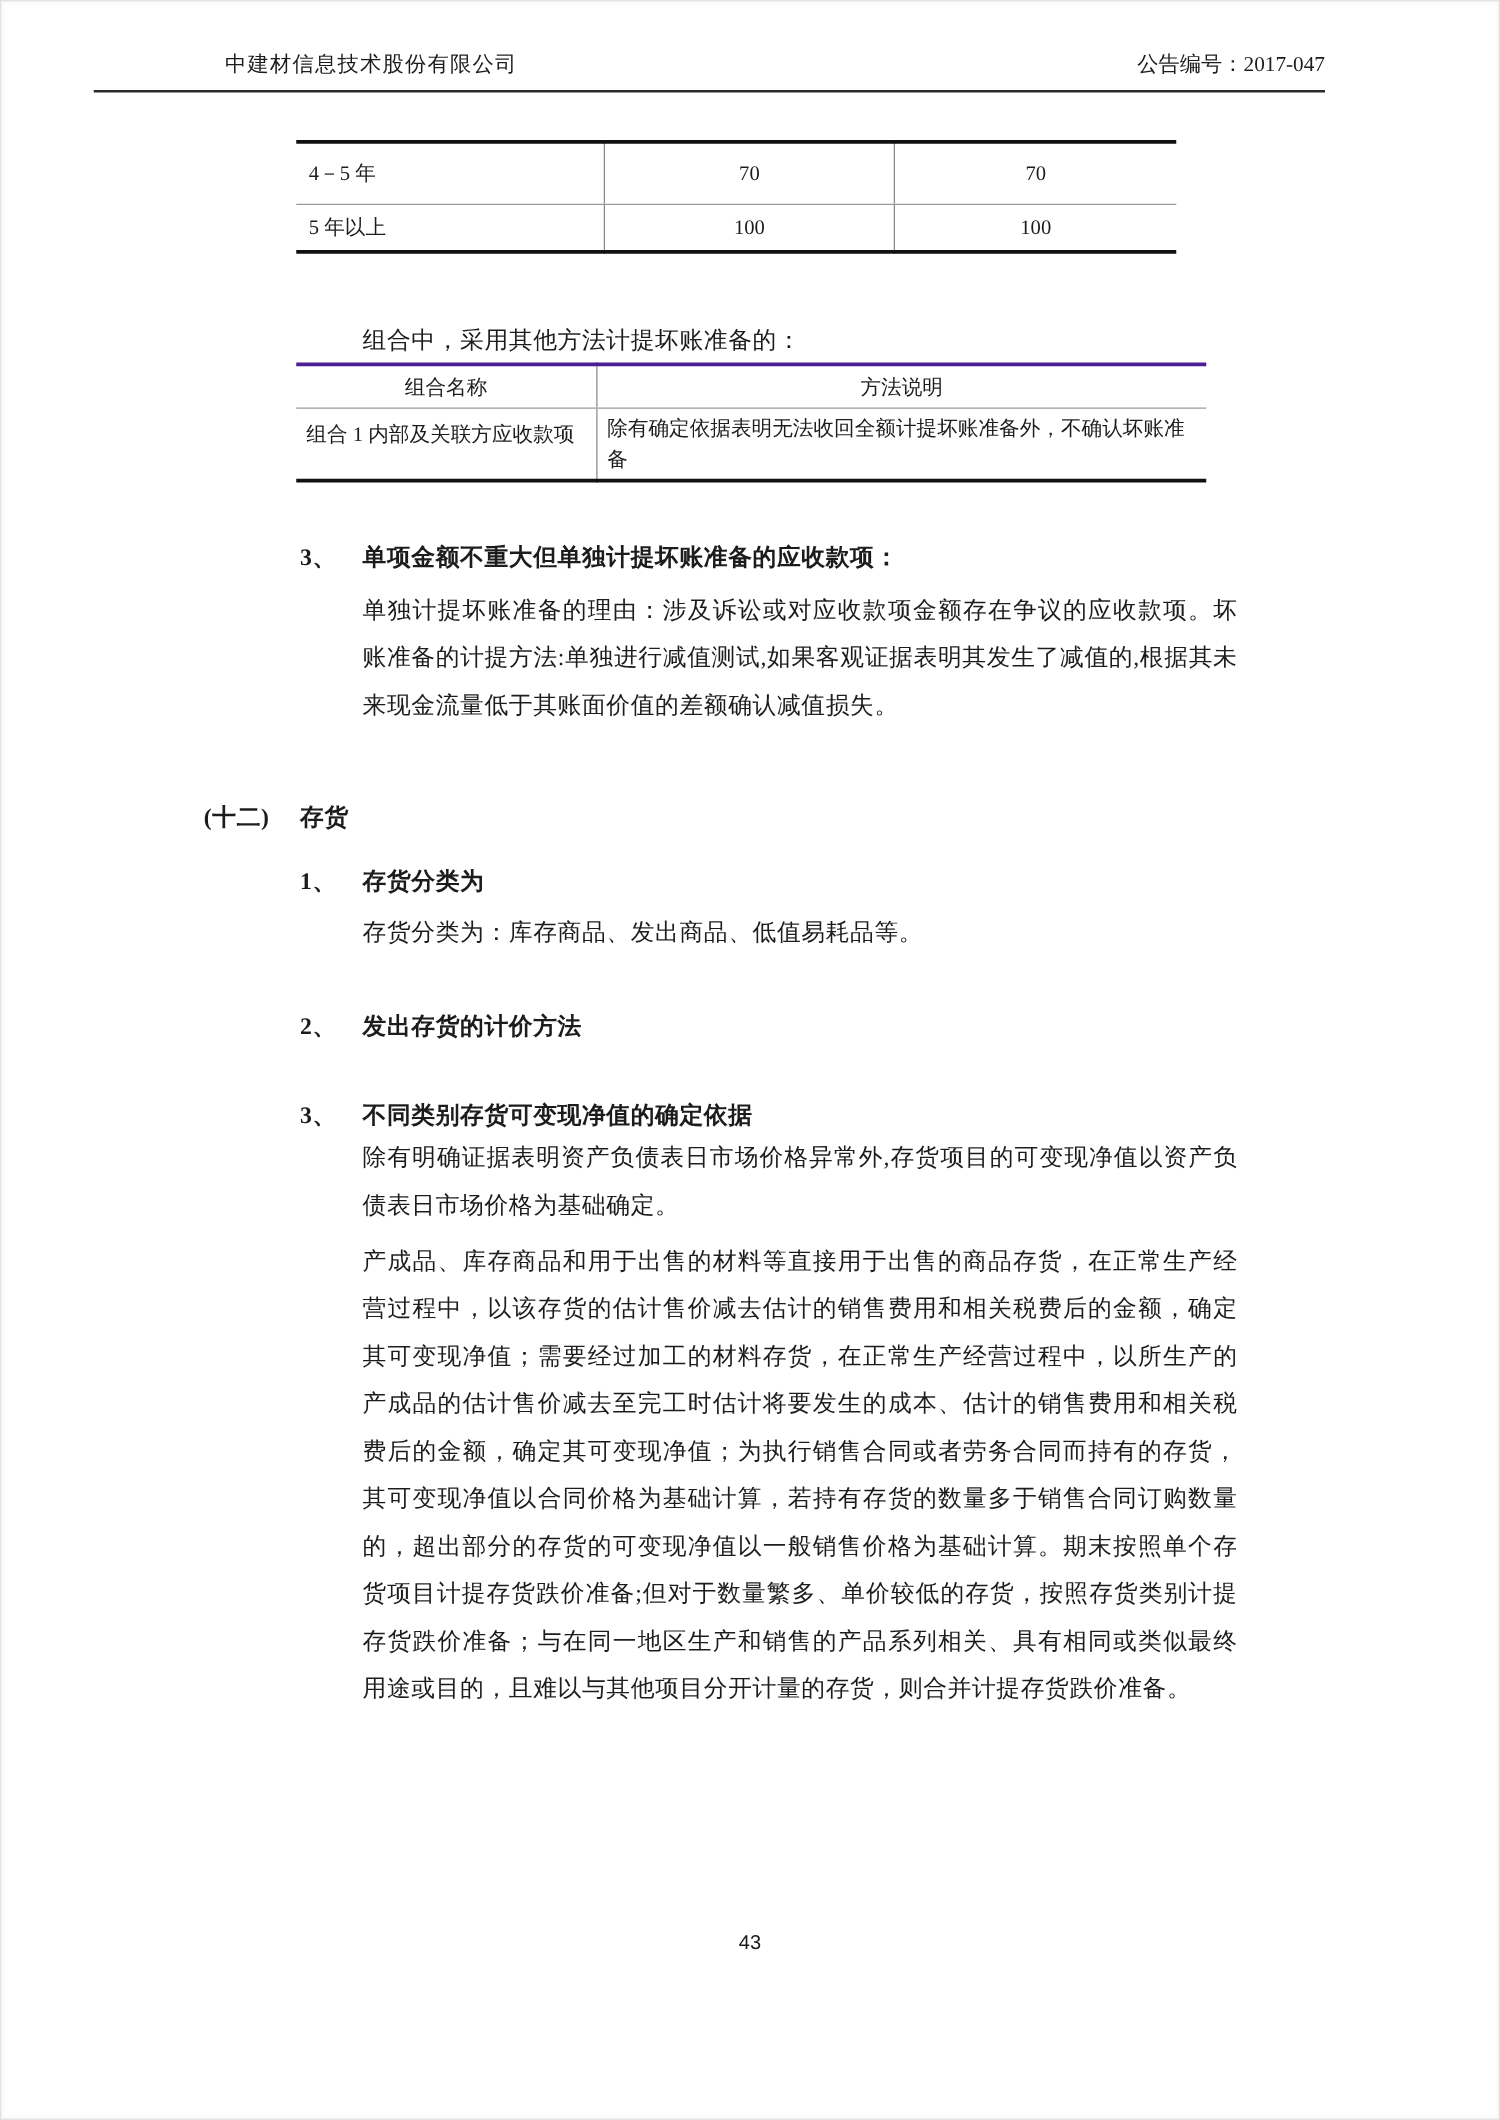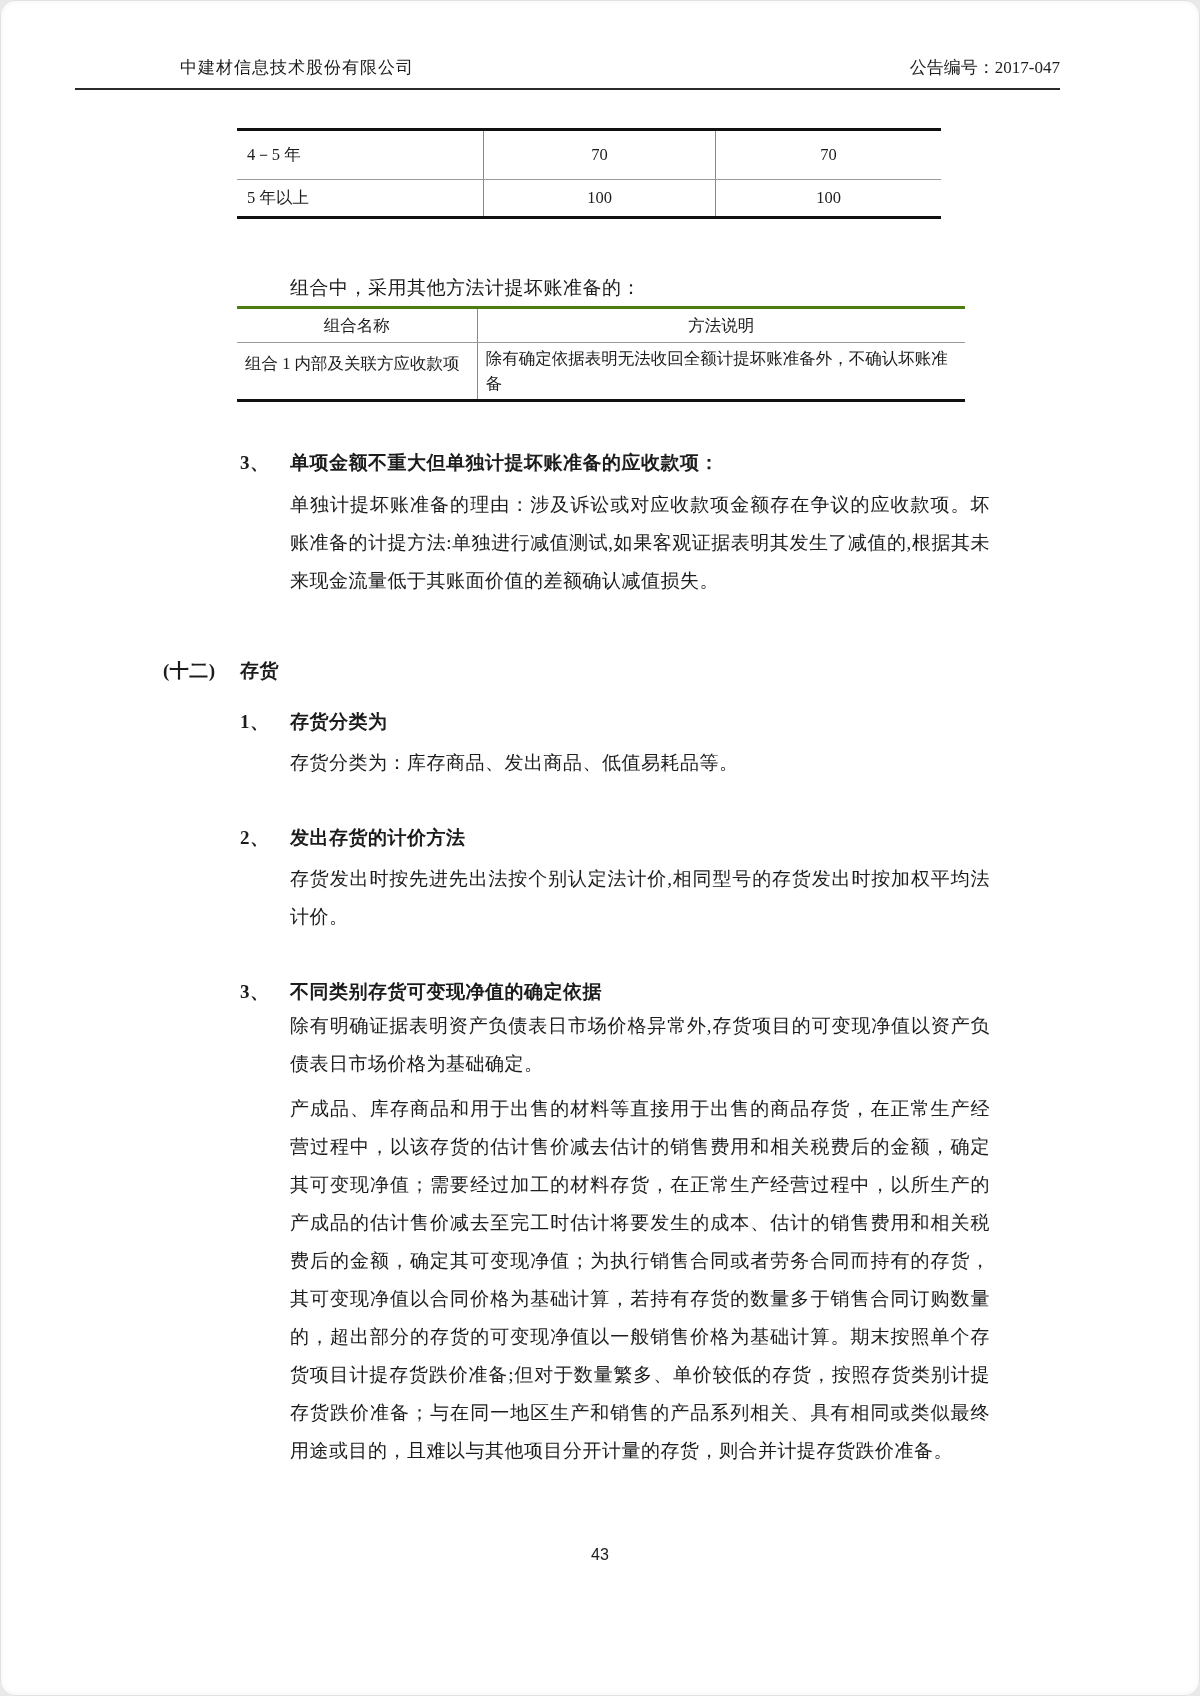--- a/index.html
+++ b/index.html
@@ -7,22 +7,21 @@
     position: relative;
     width: 1200px;
     height: 1696px;
     margin: 0 auto;
     background: #ffffff;
     box-shadow: inset 0 0 0 1px #e2e2e2, inset 0 0 6px #ededed;
     font-family: "Liberation Serif", "DejaVu Serif", serif;
     color: #1c1c1c;
     overflow: hidden;
     box-sizing: border-box;
-    padding-top: 56px;
-    border-radius: 15px;
+    padding-top: 40px;
   }
 
   
   .doc-header {
     width: 985px;
     margin-left: 75px;
     display: flex;
     justify-content: space-between;
     align-items: flex-end;
     padding: 0 0 9px 0;
@@ -75,21 +74,21 @@
   .combo-intro {
     margin: 56px 0 5px 290px;
     font-size: 19px;
     letter-spacing: 0.5px;
   }
 
   
   .table2 {
     margin-left: 237px;
     width: 728px;
-    border-top: 3px solid #4d7c0f;
+    border-top: 3px solid #4c1d95;
     border-bottom: 3px solid #111;
     border-collapse: collapse;
     font-size: 16.5px;
     line-height: 25px;
   }
   .table2 td { padding: 3px 8px; vertical-align: top; }
   .table2 td + td { border-left: 1px solid #8a8a8a; }
   .table2 tr.hdr td { text-align: center; border-bottom: 1px solid #9a9a9a; padding: 4px 8px; }
   .table2 .c1 { width: 33%; }
   .table2 .c2 { width: 67%; text-align: left; }
@@ -169,21 +168,20 @@
   <div class="heading-row sub-heading first">
     <span class="num">1、</span>
     <span class="title">存货分类为</span>
   </div>
   <div class="body-text sub-body">存货分类为：库存商品、发出商品、低值易耗品等。</div>
 
   <div class="heading-row sub-heading">
     <span class="num">2、</span>
     <span class="title">发出存货的计价方法</span>
   </div>
-  <div class="body-text sub-body">存货发出时按先进先出法按个别认定法计价,相同型号的存货发出时按加权平均法计价。</div>
 
   <div class="heading-row sub-heading">
     <span class="num">3、</span>
     <span class="title">不同类别存货可变现净值的确定依据</span>
   </div>
   <div class="body-text">除有明确证据表明资产负债表日市场价格异常外,存货项目的可变现净值以资产负债表日市场价格为基础确定。</div>
   <div class="body-text sub-body">产成品、库存商品和用于出售的材料等直接用于出售的商品存货，在正常生产经营过程中，以该存货的估计售价减去估计的销售费用和相关税费后的金额，确定其可变现净值；需要经过加工的材料存货，在正常生产经营过程中，以所生产的产成品的估计售价减去至完工时估计将要发生的成本、估计的销售费用和相关税费后的金额，确定其可变现净值；为执行销售合同或者劳务合同而持有的存货，其可变现净值以合同价格为基础计算，若持有存货的数量多于销售合同订购数量的，超出部分的存货的可变现净值以一般销售价格为基础计算。期末按照单个存货项目计提存货跌价准备;但对于数量繁多、单价较低的存货，按照存货类别计提存货跌价准备；与在同一地区生产和销售的产品系列相关、具有相同或类似最终用途或目的，且难以与其他项目分开计量的存货，则合并计提存货跌价准备。</div>
 
   <div class="page-number">43</div>
 

